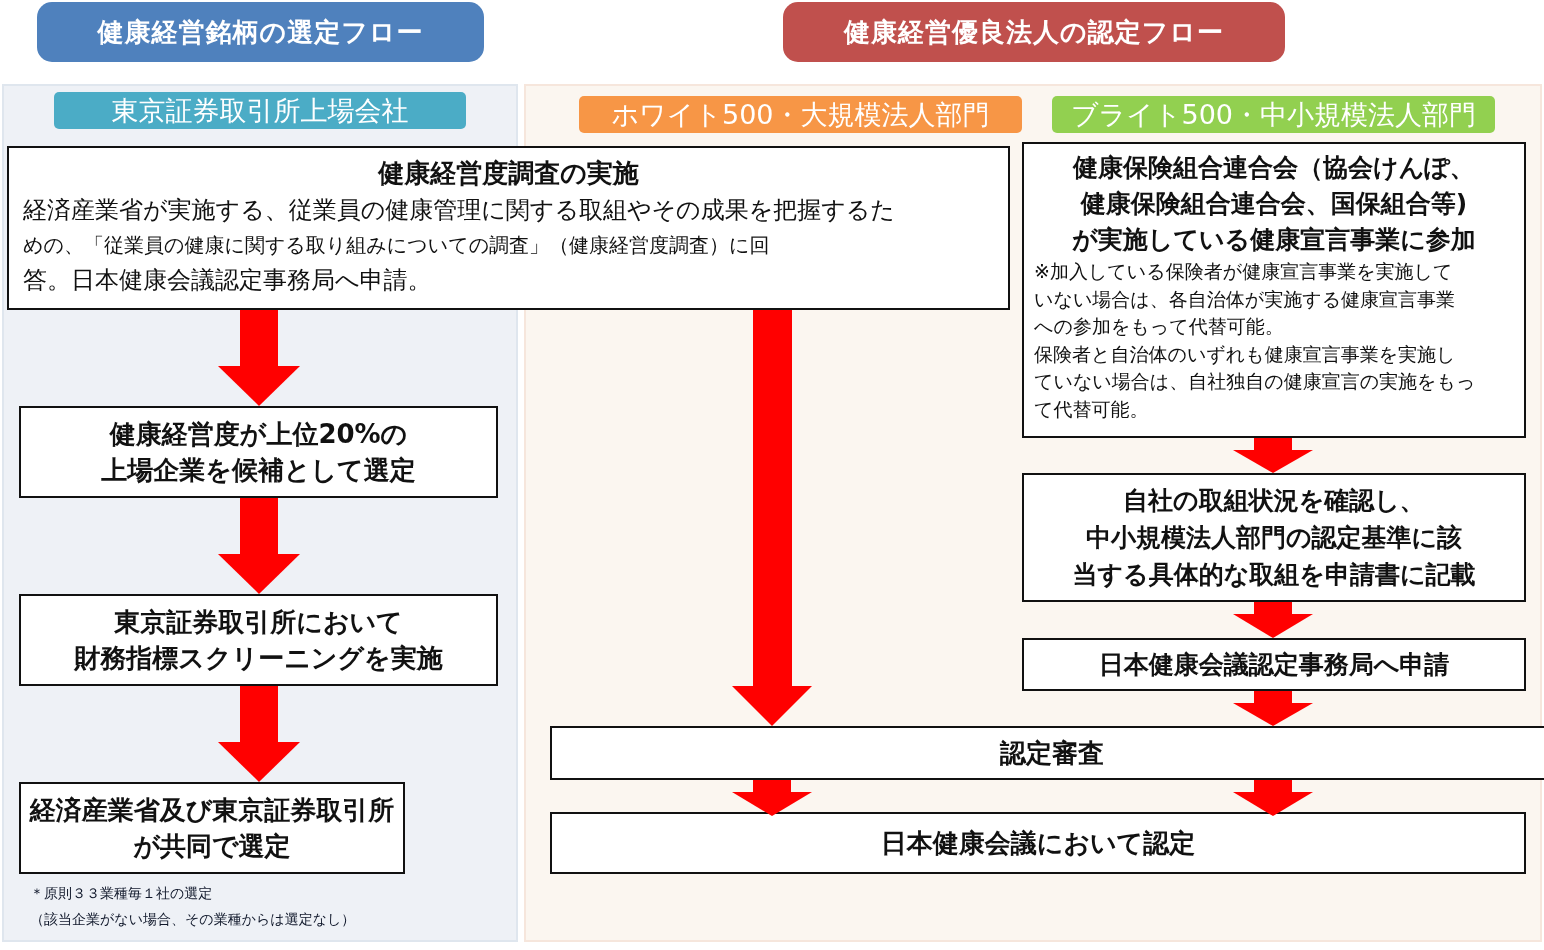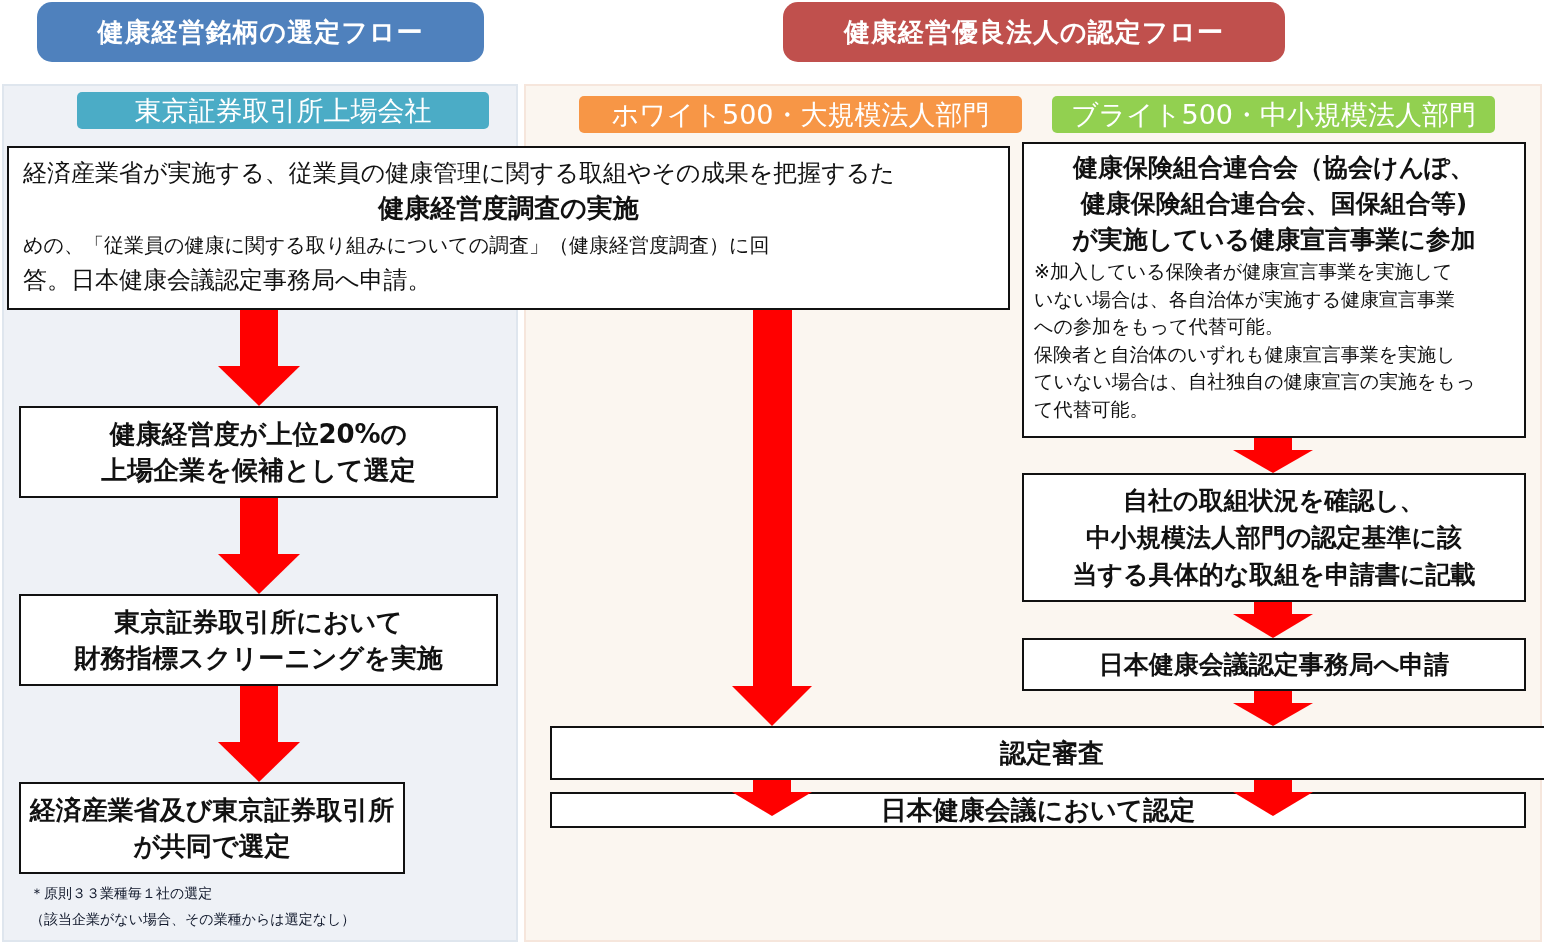--- a/index.html
+++ b/index.html
@@ -30,33 +30,33 @@
 <div class="abs title-pill" style="left:37px; top:2px; width:447px; height:60px; background:#4f81bd;">
   <span>健康経営銘柄の選定フロー</span>
 </div>
 <div class="abs title-pill" style="left:783px; top:2px; width:502px; height:60px; background:#c0504d;">
   <span>健康経営優良法人の認定フロー</span>
 </div>
 
 <div class="abs panel-left"></div>
 <div class="abs panel-right"></div>
 
-<div class="abs tag" style="left:54px; top:92px; width:412px; height:37px; background:#4bacc6;margin-left:23px;">
+<div class="abs tag" style="left:54px; top:92px; width:412px; height:37px; background:#4bacc6;">
   <span>東京証券取引所上場会社</span>
 </div>
 <div class="abs tag" style="left:551px; top:96px; width:443px; height:37px; background:#f79646;margin-left:28px;">
   <span>ホワイト500・大規模法人部門</span>
 </div>
 <div class="abs tag" style="left:1052px; top:96px; width:443px; height:37px; background:#92d050;">
   <span>ブライト500・中小規模法人部門</span>
 </div>
 
 <div class="abs box" style="left:7px; top:146px; width:1003px; height:164px; align-items:flex-start; justify-content:flex-start; padding:8px 14px;">
+  <span class="line bold" style="align-self:center; font-size:26px; margin-bottom:2px;">健康経営度調査の実施</span>
   <span class="line" style="font-size:24px; line-height:35px;">経済産業省が実施する、従業員の健康管理に関する取組やその成果を把握するた</span>
-  <span class="line bold" style="align-self:center; font-size:26px; margin-bottom:2px;">健康経営度調査の実施</span>
   <span class="line" style="font-size:20px; line-height:35px;text-align:center;">めの、「従業員の健康に関する取り組みについての調査」（健康経営度調査）に回</span>
   <span class="line" style="font-size:24px; line-height:35px;">答。日本健康会議認定事務局へ申請。</span>
 </div>
 
 <div class="abs box" style="left:1022px; top:142px; width:504px; height:296px; align-items:flex-start; justify-content:flex-start; padding:6px 10px;">
   <span class="line bold" style="align-self:center; font-size:25px; line-height:36px;">健康保険組合連合会（協会けんぽ、</span>
   <span class="line bold" style="align-self:center; font-size:25px; line-height:36px;">健康保険組合連合会、国保組合等)</span>
   <span class="line bold" style="align-self:center; font-size:25px; line-height:36px;">が実施している健康宣言事業に参加</span>
   <span class="line" style="font-size:19px; line-height:27.5px;">※加入している保険者が健康宣言事業を実施して</span>
   <span class="line" style="font-size:19px; line-height:27.5px;">いない場合は、各自治体が実施する健康宣言事業</span>
@@ -88,21 +88,21 @@
   <span class="line">中小規模法人部門の認定基準に該</span>
   <span class="line">当する具体的な取組を申請書に記載</span>
 </div>
 <div class="abs box bold" style="left:1022px; top:638px; width:504px; height:53px; font-size:25px;">
   <span class="line">日本健康会議認定事務局へ申請</span>
 </div>
 
 <div class="abs box bold" style="left:550px; top:726px; width:1004px; height:54px; font-size:26px;">
   <span class="line">認定審査</span>
 </div>
-<div class="abs box bold" style="left:550px; top:792px; width:976px; height:36px; font-size:26px;">
+<div class="abs box bold" style="left:550px; top:812px; width:976px; height:62px; font-size:26px;">
   <span class="line">日本健康会議において認定</span>
 </div>
 
 <div class="arrow" style="left:218px; top:310px; width:82px; height:96px;">
   <div class="shaft" style="left:22px; top:0; width:38px; height:56px;"></div>
   <div class="head" style="left:0; top:56px; border-left-width:41px; border-right-width:41px; border-top-width:40px;"></div>
 </div>
 <div class="arrow" style="left:218px; top:498px; width:82px; height:96px;">
   <div class="shaft" style="left:22px; top:0; width:38px; height:56px;"></div>
   <div class="head" style="left:0; top:56px; border-left-width:41px; border-right-width:41px; border-top-width:40px;"></div>

